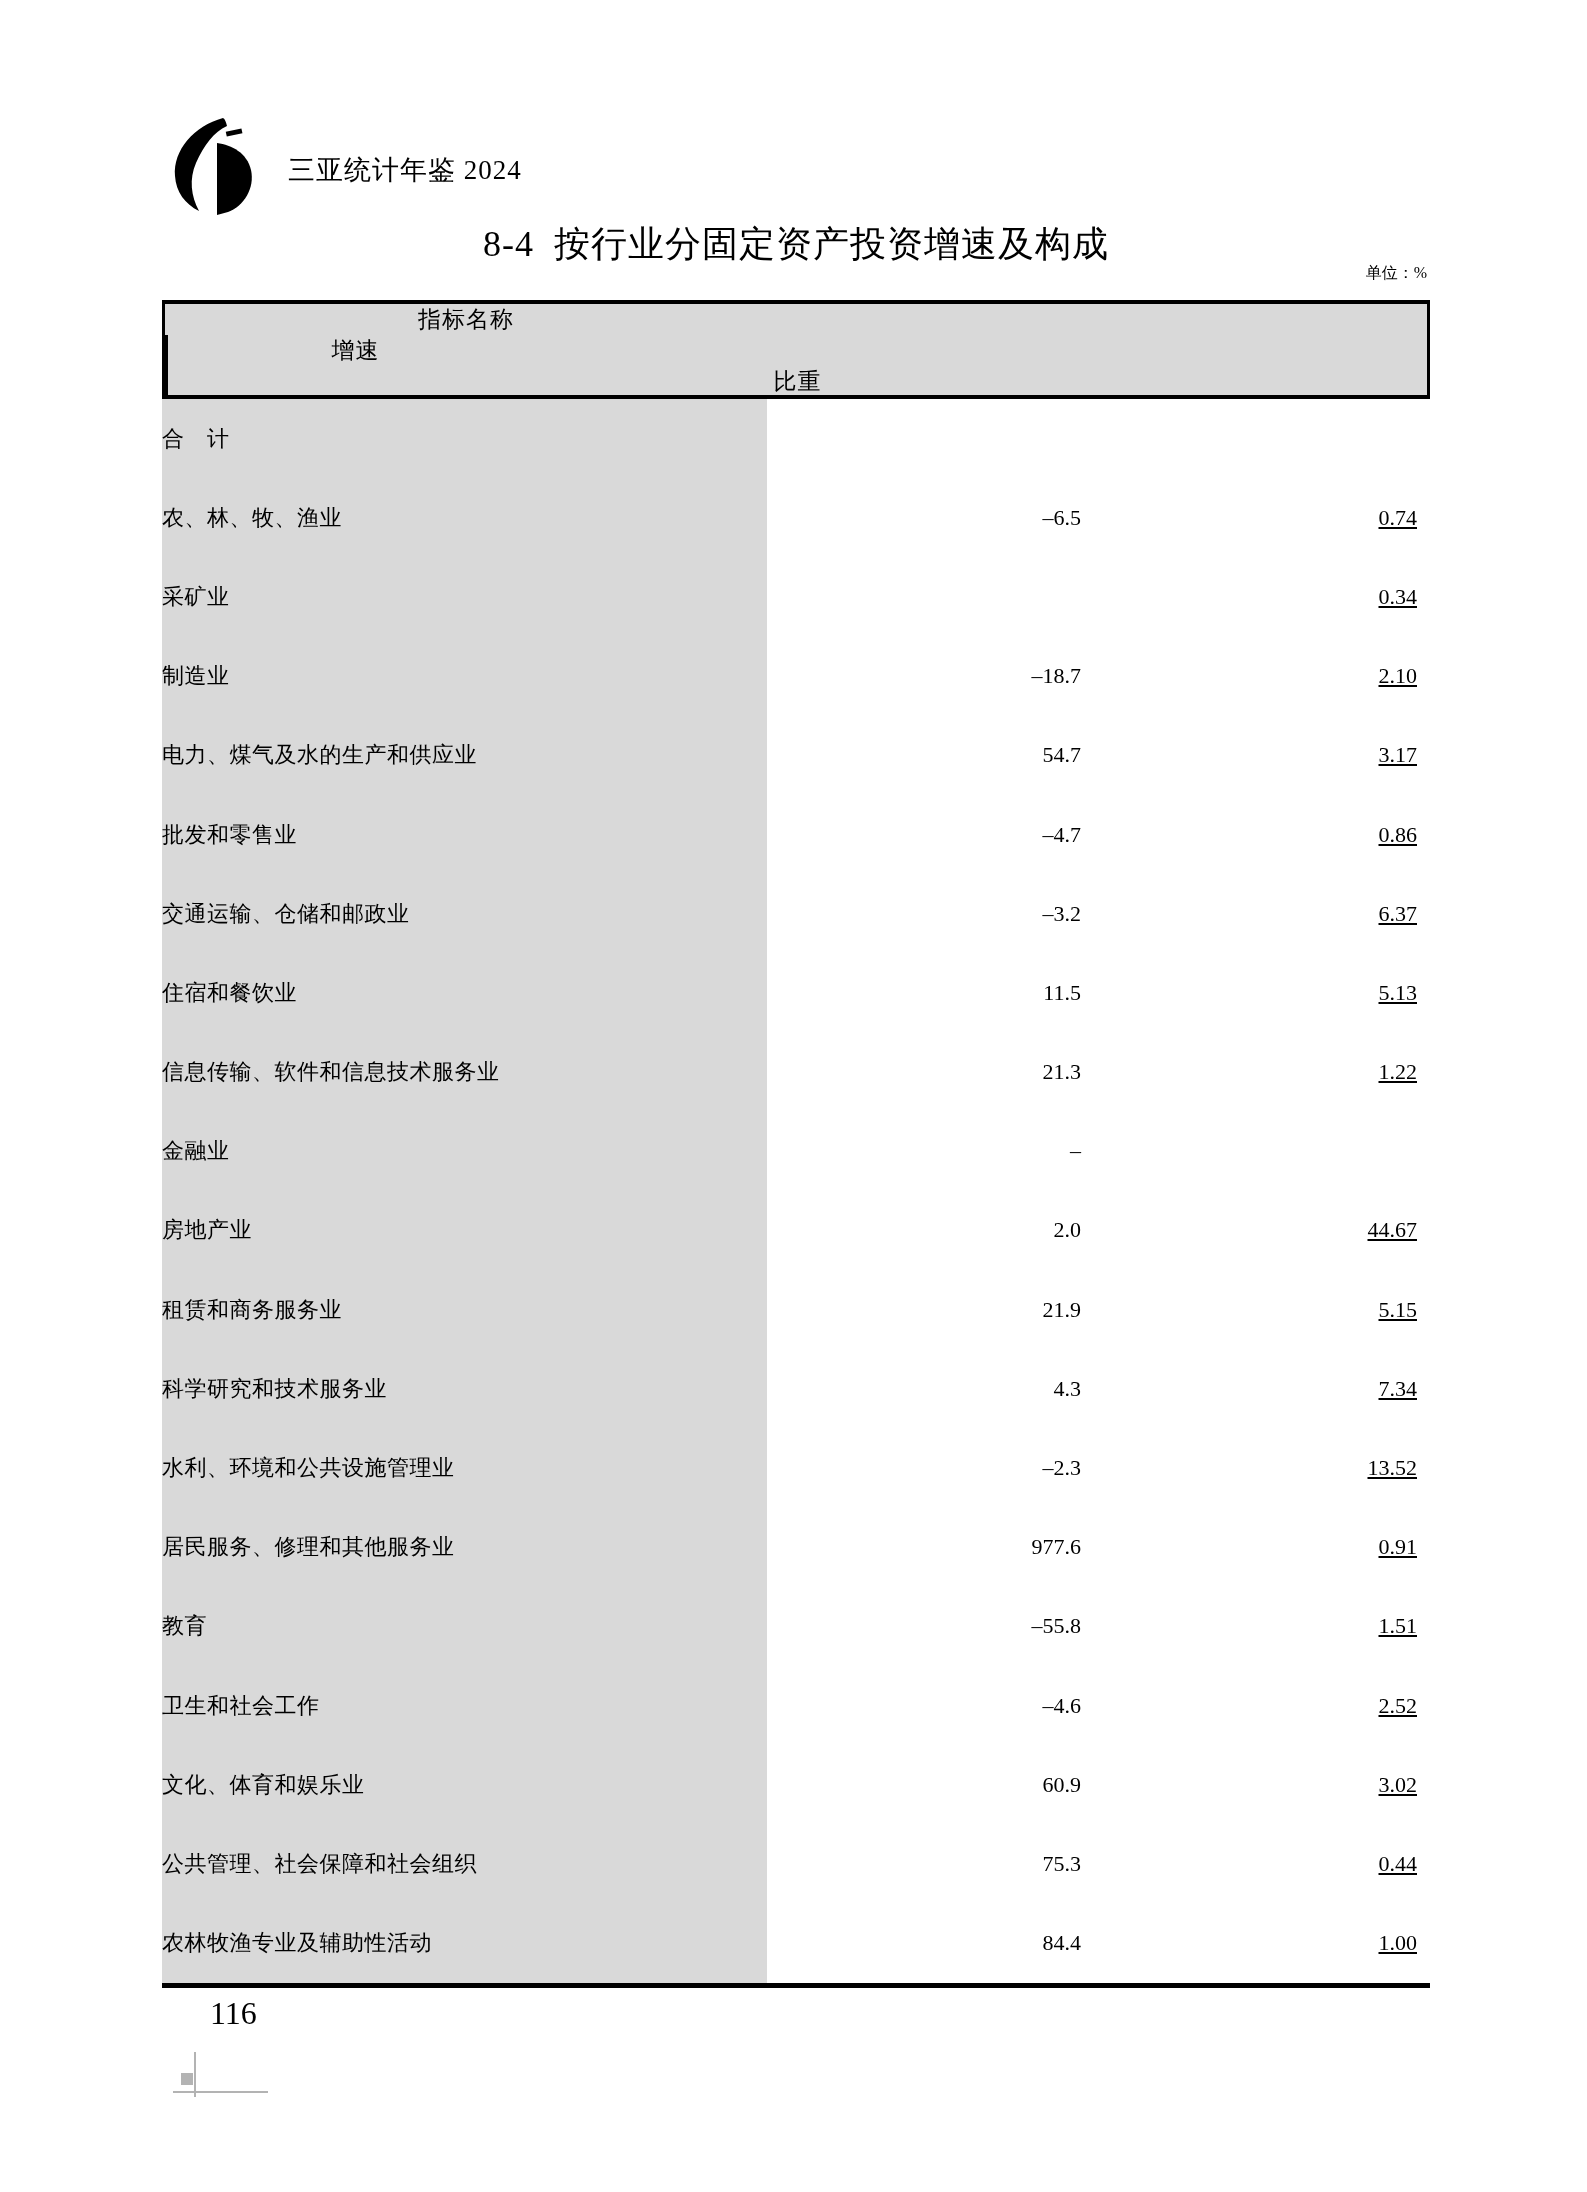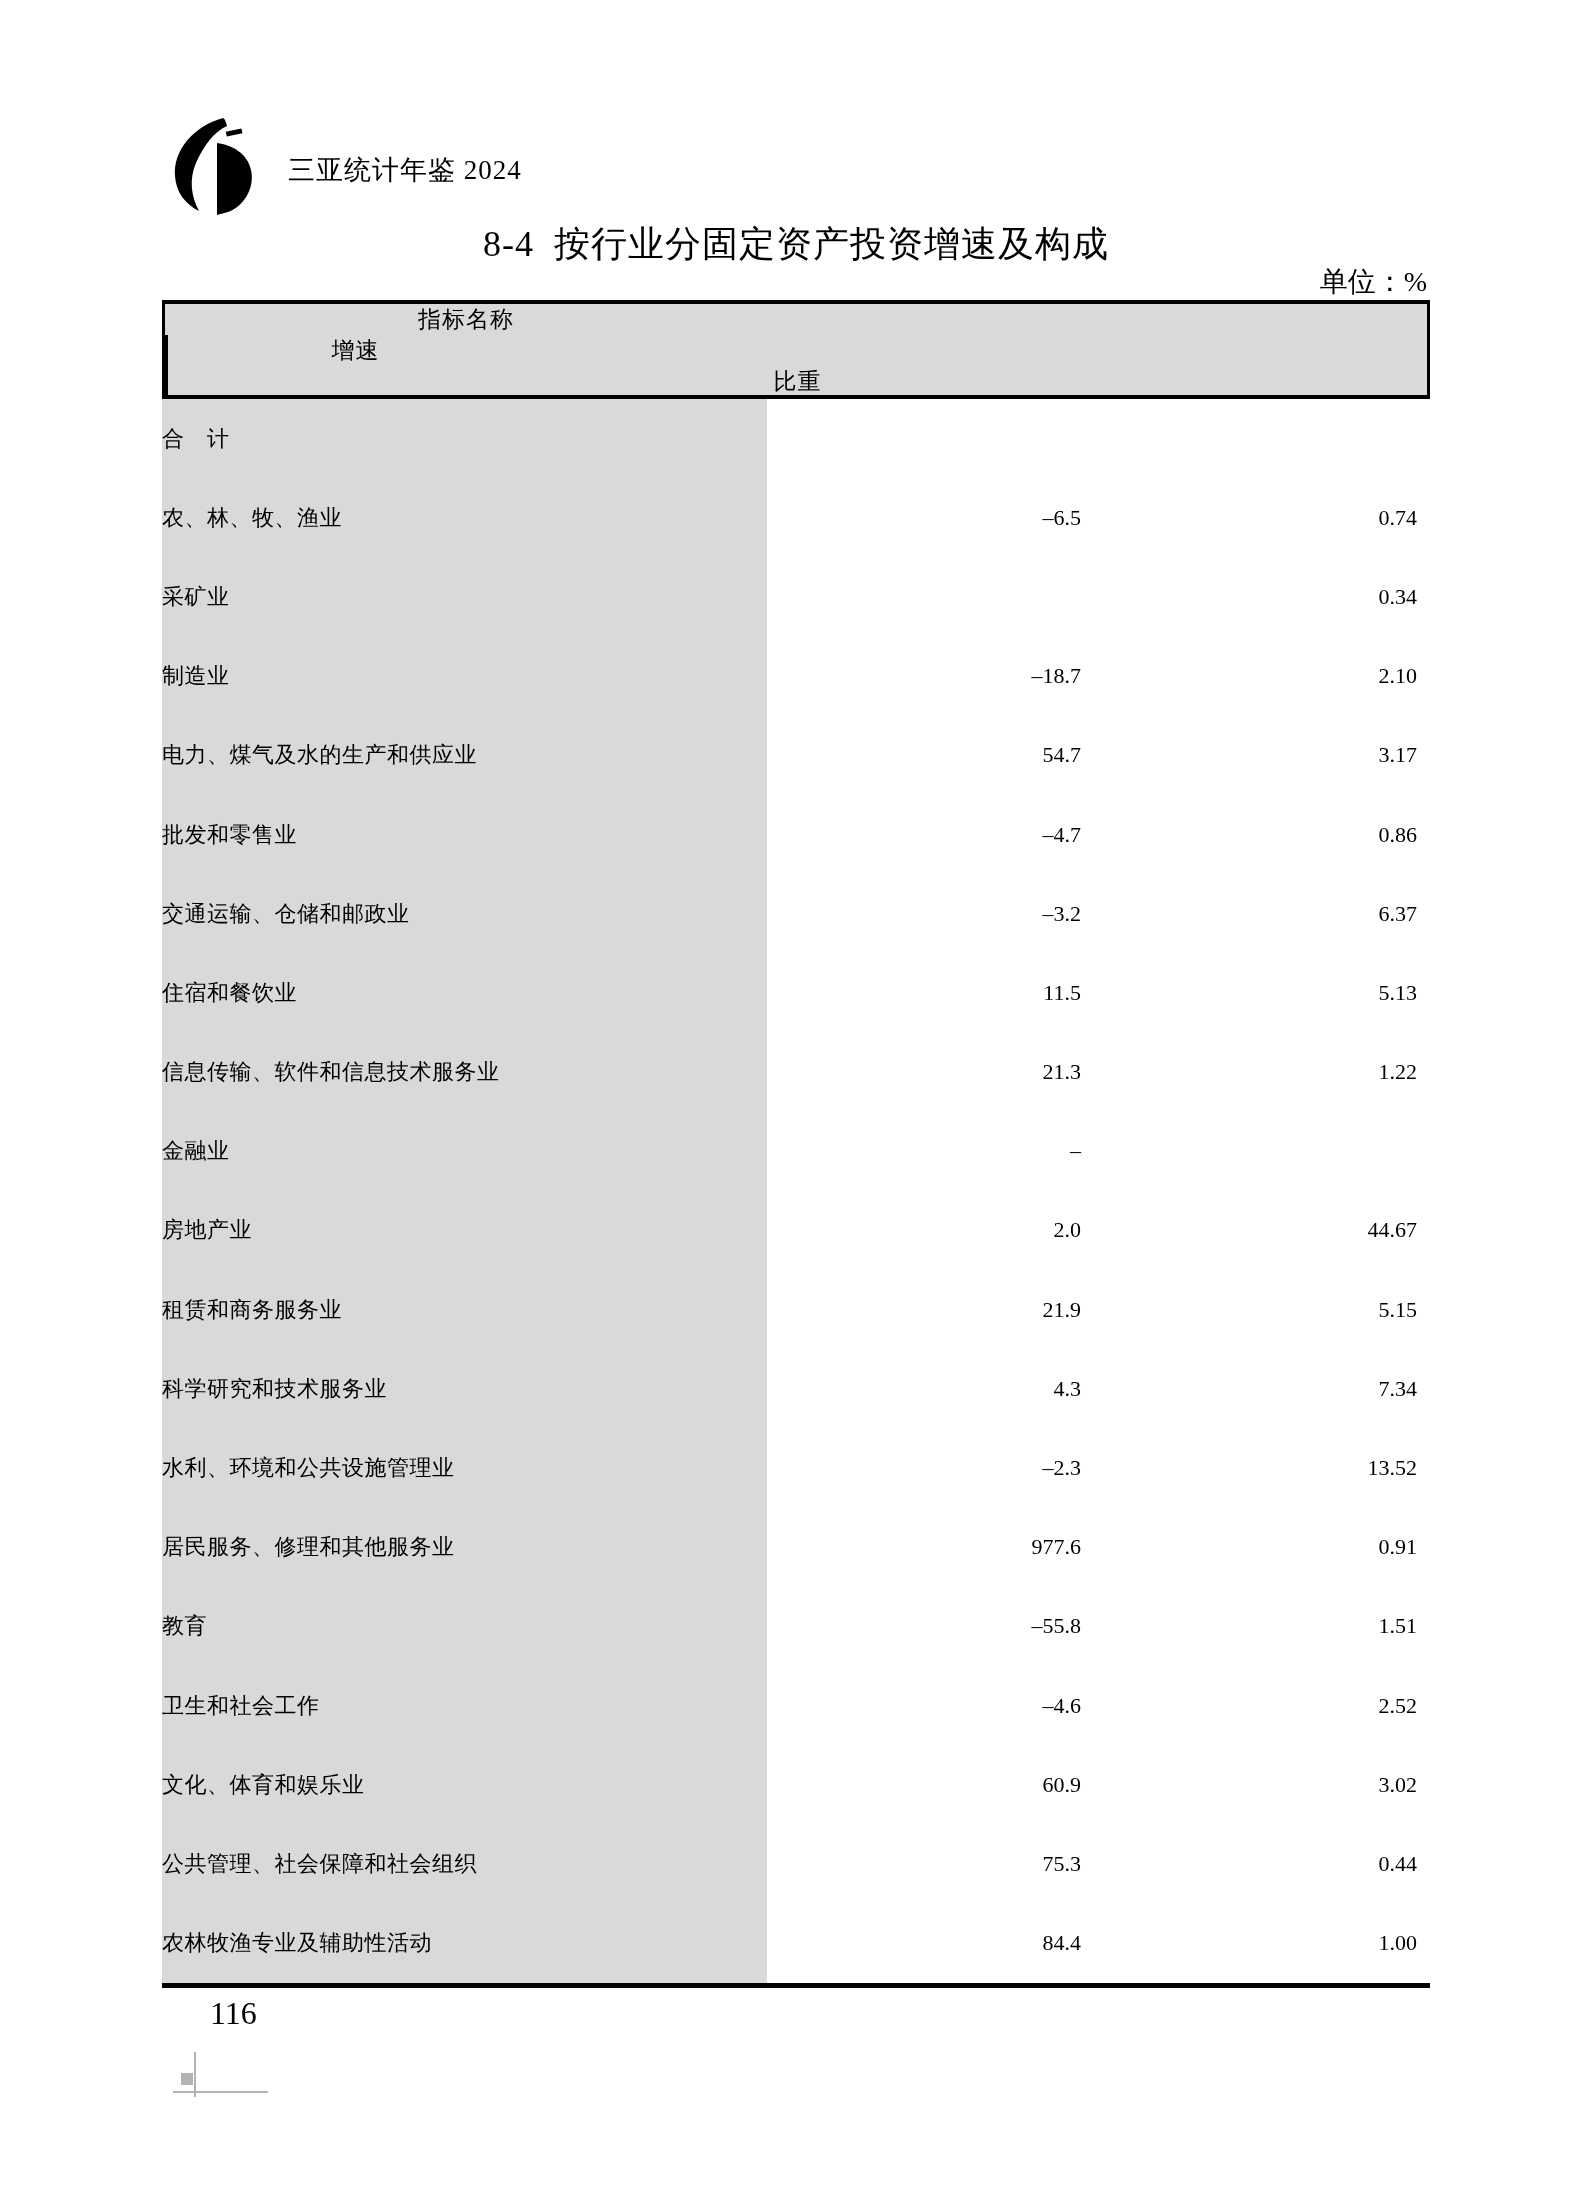--- a/index.html
+++ b/index.html
@@ -21,21 +21,21 @@
   }
 
   
   .table-title {
     position: absolute; left: 162px; top: 220px; width: 1268px;
     text-align: center; font-size: 36px; font-weight: normal;
     letter-spacing: 1px; white-space: pre;
   }
   .unit-label {
     position: absolute; top: 263px; right: 160px;
-    font-size: 28px; white-space: pre;
+    font-size: 16px; white-space: pre;
   }
 
   
   .yb-table {
     position: absolute; left: 162px; top: 300px; width: 1268px;
   }
   .thead {
     display: flex;
     height: 99px;
     background: #d9d9d9;
@@ -56,21 +56,21 @@
 
   .tbody { border-bottom: 5px solid #000; }
   .trow { display: flex; height: 79.2px; }
   .cell { display: flex; align-items: center; font-size: 22px; }
   .cell-name {
     width: 605px; background: #d9d9d9;
     letter-spacing: 0.5px;
   }
   .cell-num { justify-content: flex-end; padding-right: 12px; }
   .cell-growth { width: 326px; }
-  .cell-share  { flex: 1; padding-right: 13px; }
+  .cell-share  { flex: 1; padding-right: 13px; text-decoration: underline; }
 
   
   .footer-square {
     position: absolute; left: 181px; top: 2073px;
     width: 12px; height: 12px; background: #b3b3b3;
   }
   .footer-vline {
     position: absolute; left: 194px; top: 2052px;
     width: 2px; height: 45px; background: #b3b3b3;
   }

